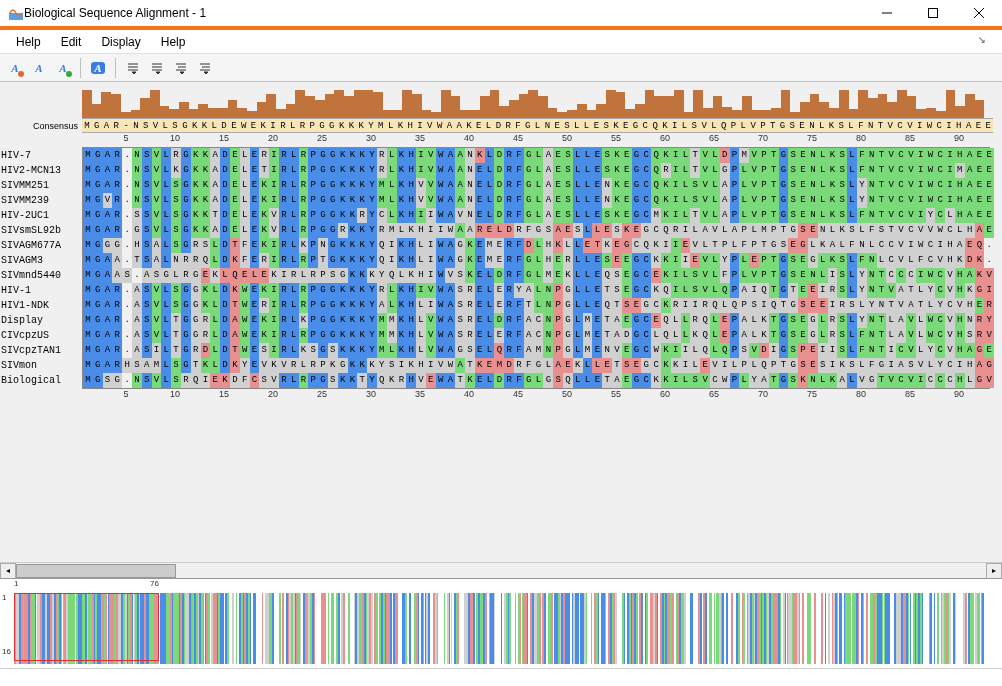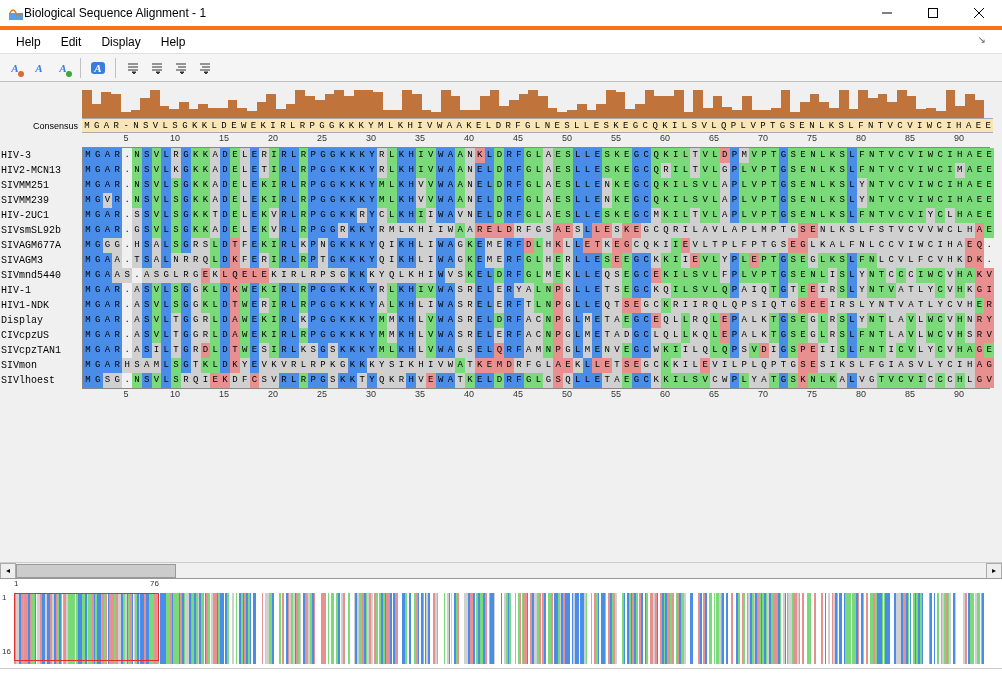--- a/index.html
+++ b/index.html
@@ -352,21 +352,21 @@
             <div class="ruler-tick" style="left: 681.1px;">70</div>
             <div class="ruler-tick" style="left: 730.1px;">75</div>
             <div class="ruler-tick" style="left: 779.1px;">80</div>
             <div class="ruler-tick" style="left: 828.1px;">85</div>
             <div class="ruler-tick" style="left: 877.1px;">90</div>
           </div>
       </div>
       <div id="seq-container" class="seq-wrap">
           <div class="seq-block">
             <div style="position: relative;">
-              <div class="label" style="position: absolute; left: -82px; width: 78px; top: 0px; height: 15px; line-height: 15px;">HIV-3</div>
+              <div class="label" style="position: absolute; left: -82px; width: 78px; top: 0px; height: 15px; line-height: 15px;">HIV-7</div>
               <div class="row seq-row">
                 <div class="cells">
                   <div class="cell c-blue">M</div>
                   <div class="cell c-blue">G</div>
                   <div class="cell c-blue">A</div>
                   <div class="cell c-blue">R</div>
                   <div class="cell c-none">.</div>
                   <div class="cell c-green">N</div>
                   <div class="cell c-blue">S</div>
                   <div class="cell c-green">V</div>
@@ -1852,21 +1852,21 @@
                   <div class="cell c-grey">Y</div>
                   <div class="cell c-grey">C</div>
                   <div class="cell c-grey">I</div>
                   <div class="cell c-grey">H</div>
                   <div class="cell c-red">A</div>
                   <div class="cell c-red">G</div>
                 </div>
               </div>
             </div>
             <div style="position: relative;">
-              <div class="label" style="position: absolute; left: -82px; width: 78px; top: 0px; height: 15px; line-height: 15px;">SIVlhoest</div>
+              <div class="label" style="position: absolute; left: -82px; width: 78px; top: 0px; height: 15px; line-height: 15px;">Biological</div>
               <div class="row seq-row">
                 <div class="cells">
                   <div class="cell c-blue">M</div>
                   <div class="cell c-blue">G</div>
                   <div class="cell c-grey">S</div>
                   <div class="cell c-grey">G</div>
                   <div class="cell c-none">.</div>
                   <div class="cell c-green">N</div>
                   <div class="cell c-blue">S</div>
                   <div class="cell c-green">V</div>

